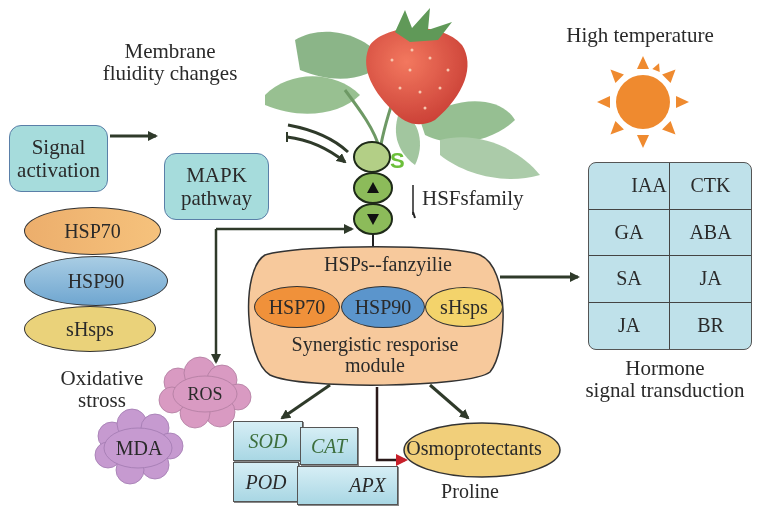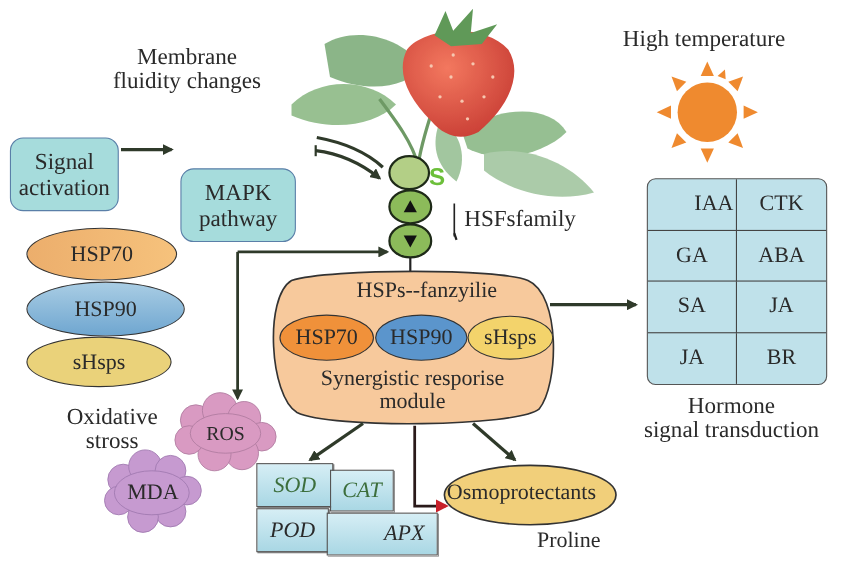--- a/index.html
+++ b/index.html
@@ -181,13 +181,13 @@
 </div>
 <div class="abs txt" style="left:175px;top:385px;width:60px;font-size:18px;">ROS</div>
 <div class="abs txt" style="left:108px;top:438px;width:62px;font-size:20px;">MDA</div>
 
 <div class="abs enz txt" style="left:233px;top:421px;width:68px;height:38px;color:#3c6e3c;">SOD</div>
 <div class="abs enz txt" style="left:300px;top:427px;width:56px;height:36px;color:#3c6e3c;">CAT</div>
 <div class="abs enz txt" style="left:233px;top:462px;width:64px;height:38px;">POD</div>
 <div class="abs enz txt" style="left:297px;top:466px;width:59px;height:37px;padding-left:40px;">APX</div>
 
 <div class="abs txt" style="left:404px;top:438px;width:140px;font-size:20px;">Osmoprotectants</div>
-<div class="abs txt" style="left:477px;top:481px;width:80px;font-size:20px;">Proline</div>
+<div class="abs txt" style="left:430px;top:481px;width:80px;font-size:20px;">Proline</div>
 
 </body></html>

